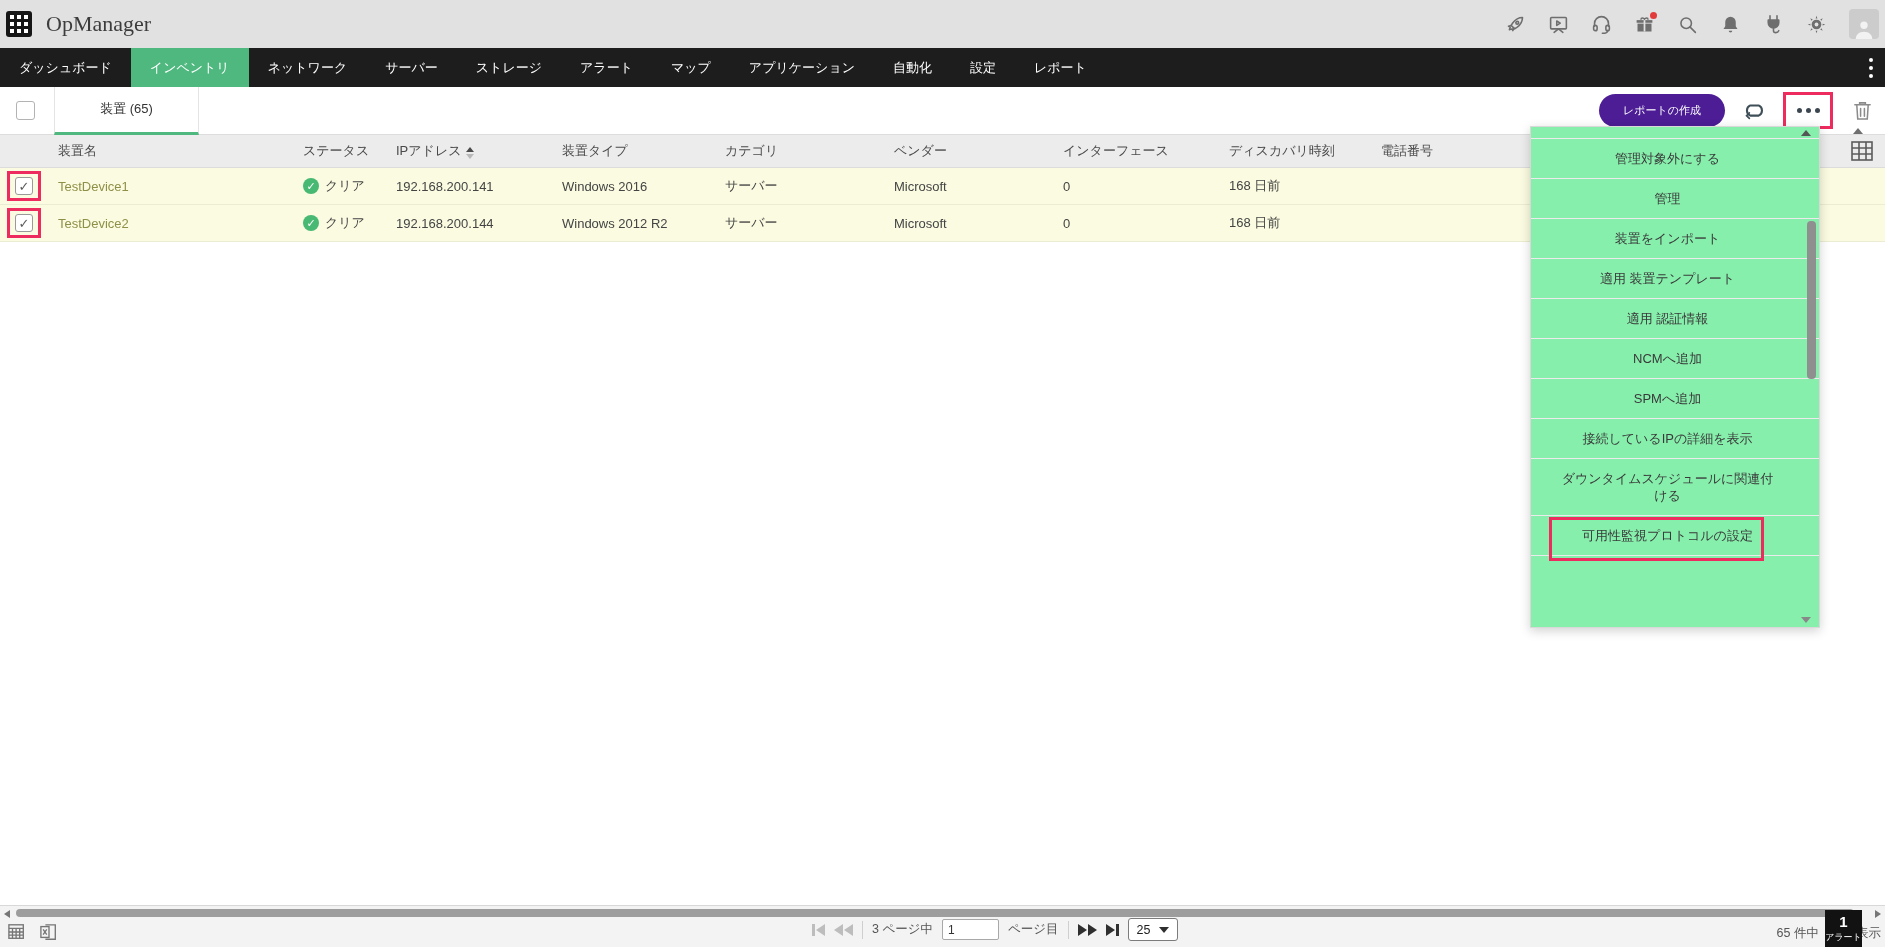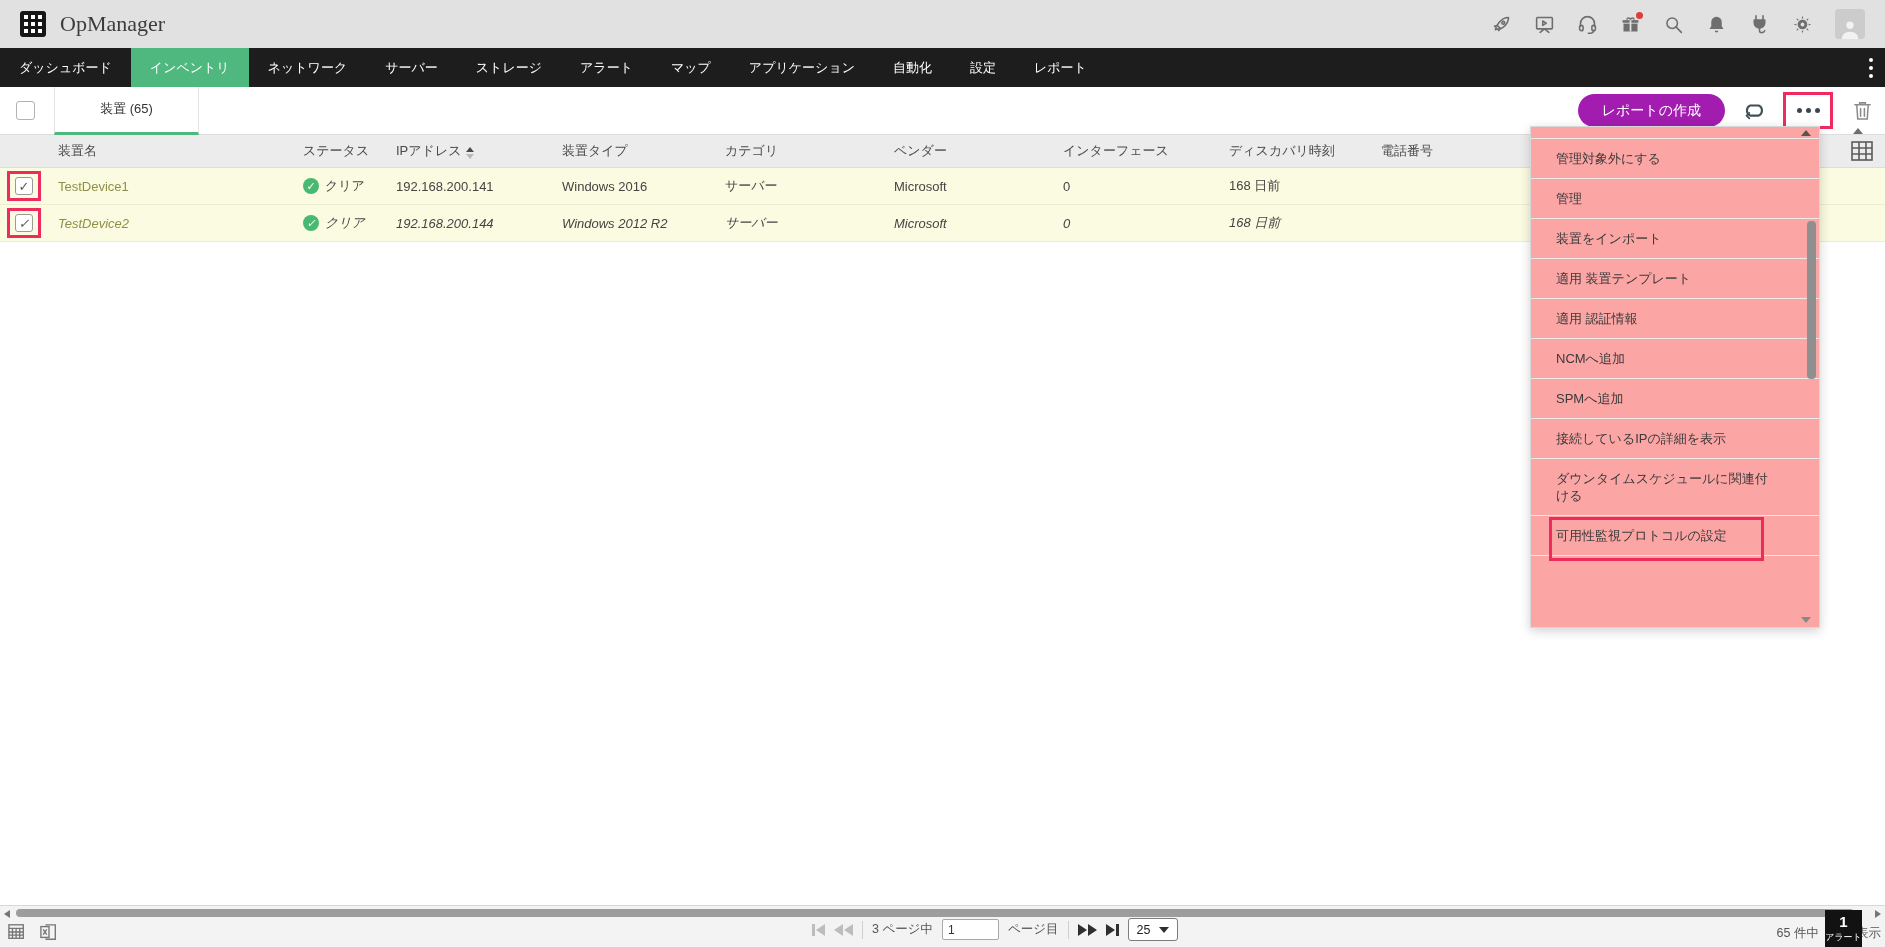--- a/index.html
+++ b/index.html
@@ -3,21 +3,21 @@
 <meta charset="utf-8">
 <style>
   * { box-sizing: border-box; margin: 0; padding: 0; }
   html,body { width:1885px; height:947px; }
   body {
     font-family: "Liberation Sans", sans-serif;
     background:#ffffff; color:#444; overflow:hidden; position:relative;
   }
   
   .topbar { position:absolute; left:0; top:0; width:1885px; height:48px;
-    background:#e1e1e1; display:flex; align-items:center; padding:0 20px; }
+    background:#e1e1e1; display:flex; align-items:center; padding:0 6px; }
   .appgrid { width:26px; height:26px; background:#161616; border-radius:3px;
     display:grid; grid-template-columns:repeat(3,4px); grid-template-rows:repeat(3,4px);
     gap:3px; align-content:center; justify-content:center; cursor:pointer; }
   .appgrid span { background:#fff; width:4px; height:4px; }
   .brand { font-family:"Liberation Serif", serif; font-size:22px; color:#3c3c3c; margin-left:14px; }
   .top-icons { margin-left:auto; display:flex; align-items:center; gap:22px; }
   .ticon { width:21px; height:21px; display:block; cursor:pointer; position:relative; }
   .ticon svg { width:100%; height:100%; stroke:#6e6e6e; fill:none; stroke-width:1.8; stroke-linecap:round; stroke-linejoin:round; }
   .ticon.filled svg { fill:#6e6e6e; stroke:none; }
   .red-dot { position:absolute; right:-2px; top:-2px; width:7px; height:7px; background:#e23b3b; border-radius:50%; }
@@ -33,36 +33,36 @@
   
   .tabrow { position:absolute; left:0; top:87px; width:1885px; height:48px; background:#fff;
     border-bottom:1px solid #dddddd; display:flex; align-items:center; }
   .cb { width:19px; height:19px; background:#fff; border:1px solid #b3b3b3; border-radius:3px;
     display:flex; align-items:center; justify-content:center; font-size:13px; color:#666; cursor:pointer; }
   .selectall { margin-left:16px; }
   .tab { margin-left:19px; height:48px; min-width:145px; padding:0 20px; display:flex; align-items:center; justify-content:center;
     border-left:1px solid #e4e4e4; border-right:1px solid #e4e4e4; border-bottom:3px solid #4eb87f;
     font-size:13px; color:#333; cursor:pointer; }
   .toolbar { margin-left:auto; display:flex; align-items:center; gap:12px; padding-right:6px; }
-  .btn-green { background:#a21caf; color:#fff; font-size:14px; border:none; border-radius:17px;
+  .btn-green { background:#4c1d95; color:#fff; font-size:11px; border:none; border-radius:17px;
     height:33px; padding:0 24px; cursor:pointer; font-family:"Liberation Sans", sans-serif; }
   .icon-btn { width:34px; height:30px; display:flex; align-items:center; justify-content:center; cursor:pointer; }
   .icon-btn svg { width:26px; height:22px; stroke:#3f4f58; fill:none; stroke-width:2.2; stroke-linecap:round; }
   .redbox-dots { border:3px solid #ed2b5e; width:50px; height:37px; display:flex; gap:4px;
     align-items:center; justify-content:center; cursor:pointer; background:#fff; }
   .redbox-dots i { width:5px; height:5px; border-radius:50%; background:#3c4650; }
   .trash svg { width:21px; height:23px; stroke:#8b8b8b; fill:none; stroke-width:1.6; }
   .tiny-up-caret { position:absolute; left:1853px; top:128px; width:0; height:0;
     border-left:5px solid transparent; border-right:5px solid transparent; border-bottom:6px solid #6f6f6f; }
   
   .thead { position:absolute; left:0; top:135px; width:1885px; height:33px; background:#ececec;
     border-bottom:1px solid #dcdcdc; display:flex; align-items:center; font-size:13px; color:#4a4a4a; }
   .trow { position:absolute; left:0; width:1885px; height:37px; background:#fbfbe1;
     border-bottom:1px solid #ececd2; display:flex; align-items:center; font-size:13px; color:#444; }
-  .row1 { top:168px; } .row2 { top:205px;font-style:italic; }
+  .row1 { top:168px; } .row2 { top:205px; }
   .c-check { width:48px; display:flex; justify-content:center; flex:none; }
   .c-name { width:245px; flex:none; padding-left:10px; }
   .c-status { width:93px; flex:none; padding-left:10px; display:flex; align-items:center; gap:6px; }
   .c-ip { width:166px; flex:none; padding-left:10px; }
   .c-type { width:163px; flex:none; padding-left:10px; }
   .c-cat { width:169px; flex:none; padding-left:10px; }
   .c-vendor { width:169px; flex:none; padding-left:10px; }
   .c-if { width:166px; flex:none; padding-left:10px; }
   .c-disc { width:152px; flex:none; padding-left:10px; }
   .c-phone { flex:1; padding-left:10px; }
@@ -74,22 +74,22 @@
   .st-ok { width:16px; height:16px; border-radius:50%; background:#47b972; color:#fff; font-size:11px;
     display:flex; align-items:center; justify-content:center; flex:none; }
   .st-ok::after { content:"✓"; }
   .rowcb { width:18px; height:18px; border:1px solid #9a9a9a; border-radius:3px; background:#fff;
     display:flex; align-items:center; justify-content:center; font-size:13px; color:#5a5a5a; cursor:pointer; }
   .rowcb::after { content:"✓"; }
   .red-wrap { border:3px solid #ed2b5e; padding:3px 5px; background:transparent; display:flex; }
   .colpick { position:absolute; right:12px; top:6px; cursor:pointer; }
   .colpick svg { width:22px; height:20px; stroke:#5c5c5c; fill:none; stroke-width:1.6; }
   
-  .menu { position:absolute; left:1530px; top:126px; width:290px; height:502px; background:#fca5a5;
-    border:1px solid #d8d8d8; box-shadow:0 3px 10px rgba(0,0,0,0.18); z-index:6; }
+  .menu { position:absolute; left:1530px; top:126px; width:290px; height:502px; background:#86efac;
+    border:1px solid #d8d8d8; box-shadow:0 3px 10px rgba(0,0,0,0.18); z-index:6;text-align:center; }
   .menu-top { height:12px; border-bottom:1px solid #ebebeb; position:relative; }
   .m-up { position:absolute; right:8px; top:3px; width:0; height:0;
     border-left:5px solid transparent; border-right:5px solid transparent; border-bottom:6px solid #555; }
   .m-dn { position:absolute; right:8px; bottom:4px; width:0; height:0;
     border-left:5px solid transparent; border-right:5px solid transparent; border-top:6px solid #888; }
   .m-item { padding:11px 40px 11px 25px; font-size:13px; color:#3a3a3a; line-height:17px;
     border-bottom:1px solid #ebebeb; cursor:pointer; position:relative; }
   .m-item:last-child { border-bottom:none; }
   .m-item.hl::after { content:""; position:absolute; left:18px; top:1px; width:209px; height:38px;
     border:3px solid #ed2b5e; pointer-events:none; }

